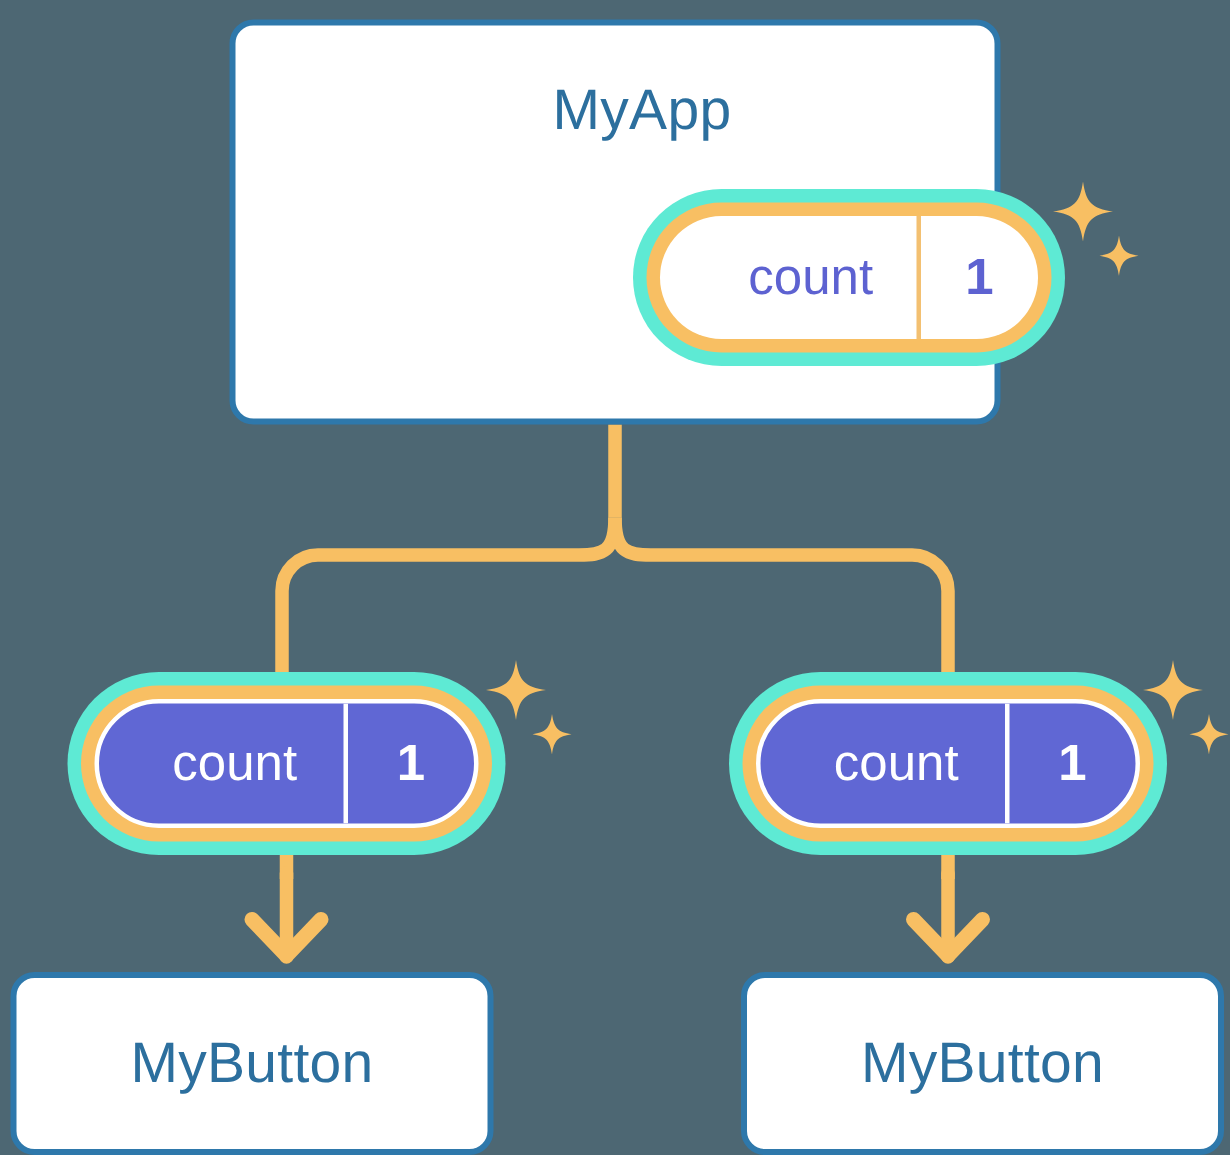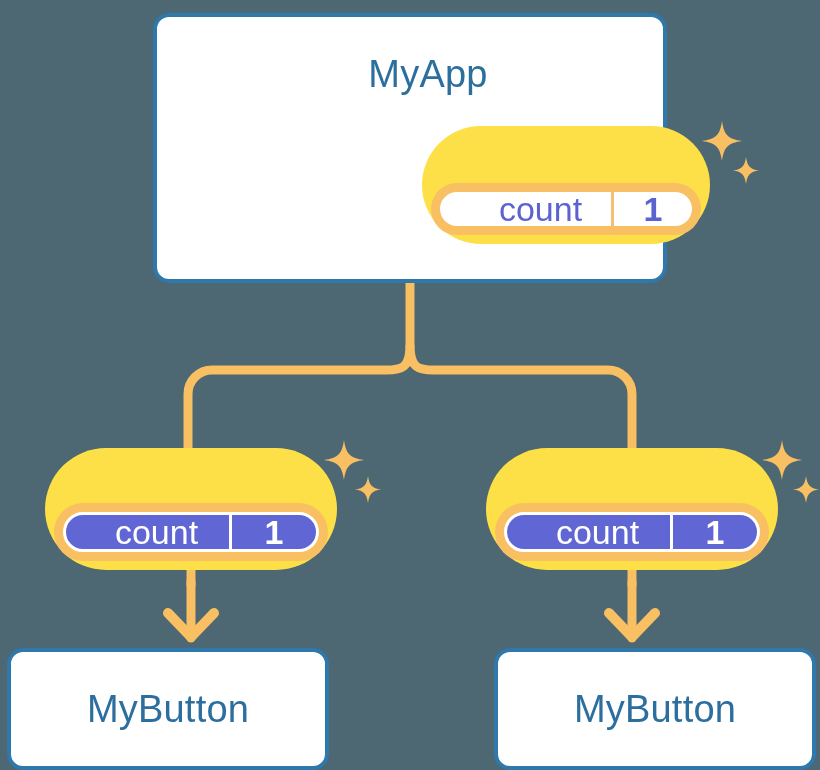--- a/index.html
+++ b/index.html
@@ -64,24 +64,23 @@
   #card-mybutton-right {
     left: 494px; top: 648px;
     width: 322px; height: 122px;
   }
 
   
   .pill-wrap {
     position: absolute;
     box-sizing: border-box;
     border-radius: 999px;
-    background: #fde047;          
+    background: #5eead4;          
     padding: 9px;
     display: flex;
-    align-items: flex-end;
   }
   .pill-ring {
     box-sizing: border-box;
     border-radius: 999px;
     background: #f8bf63;          
     padding: 9px;
     display: flex;
     width: 100%;
   }
   .pill-body {

